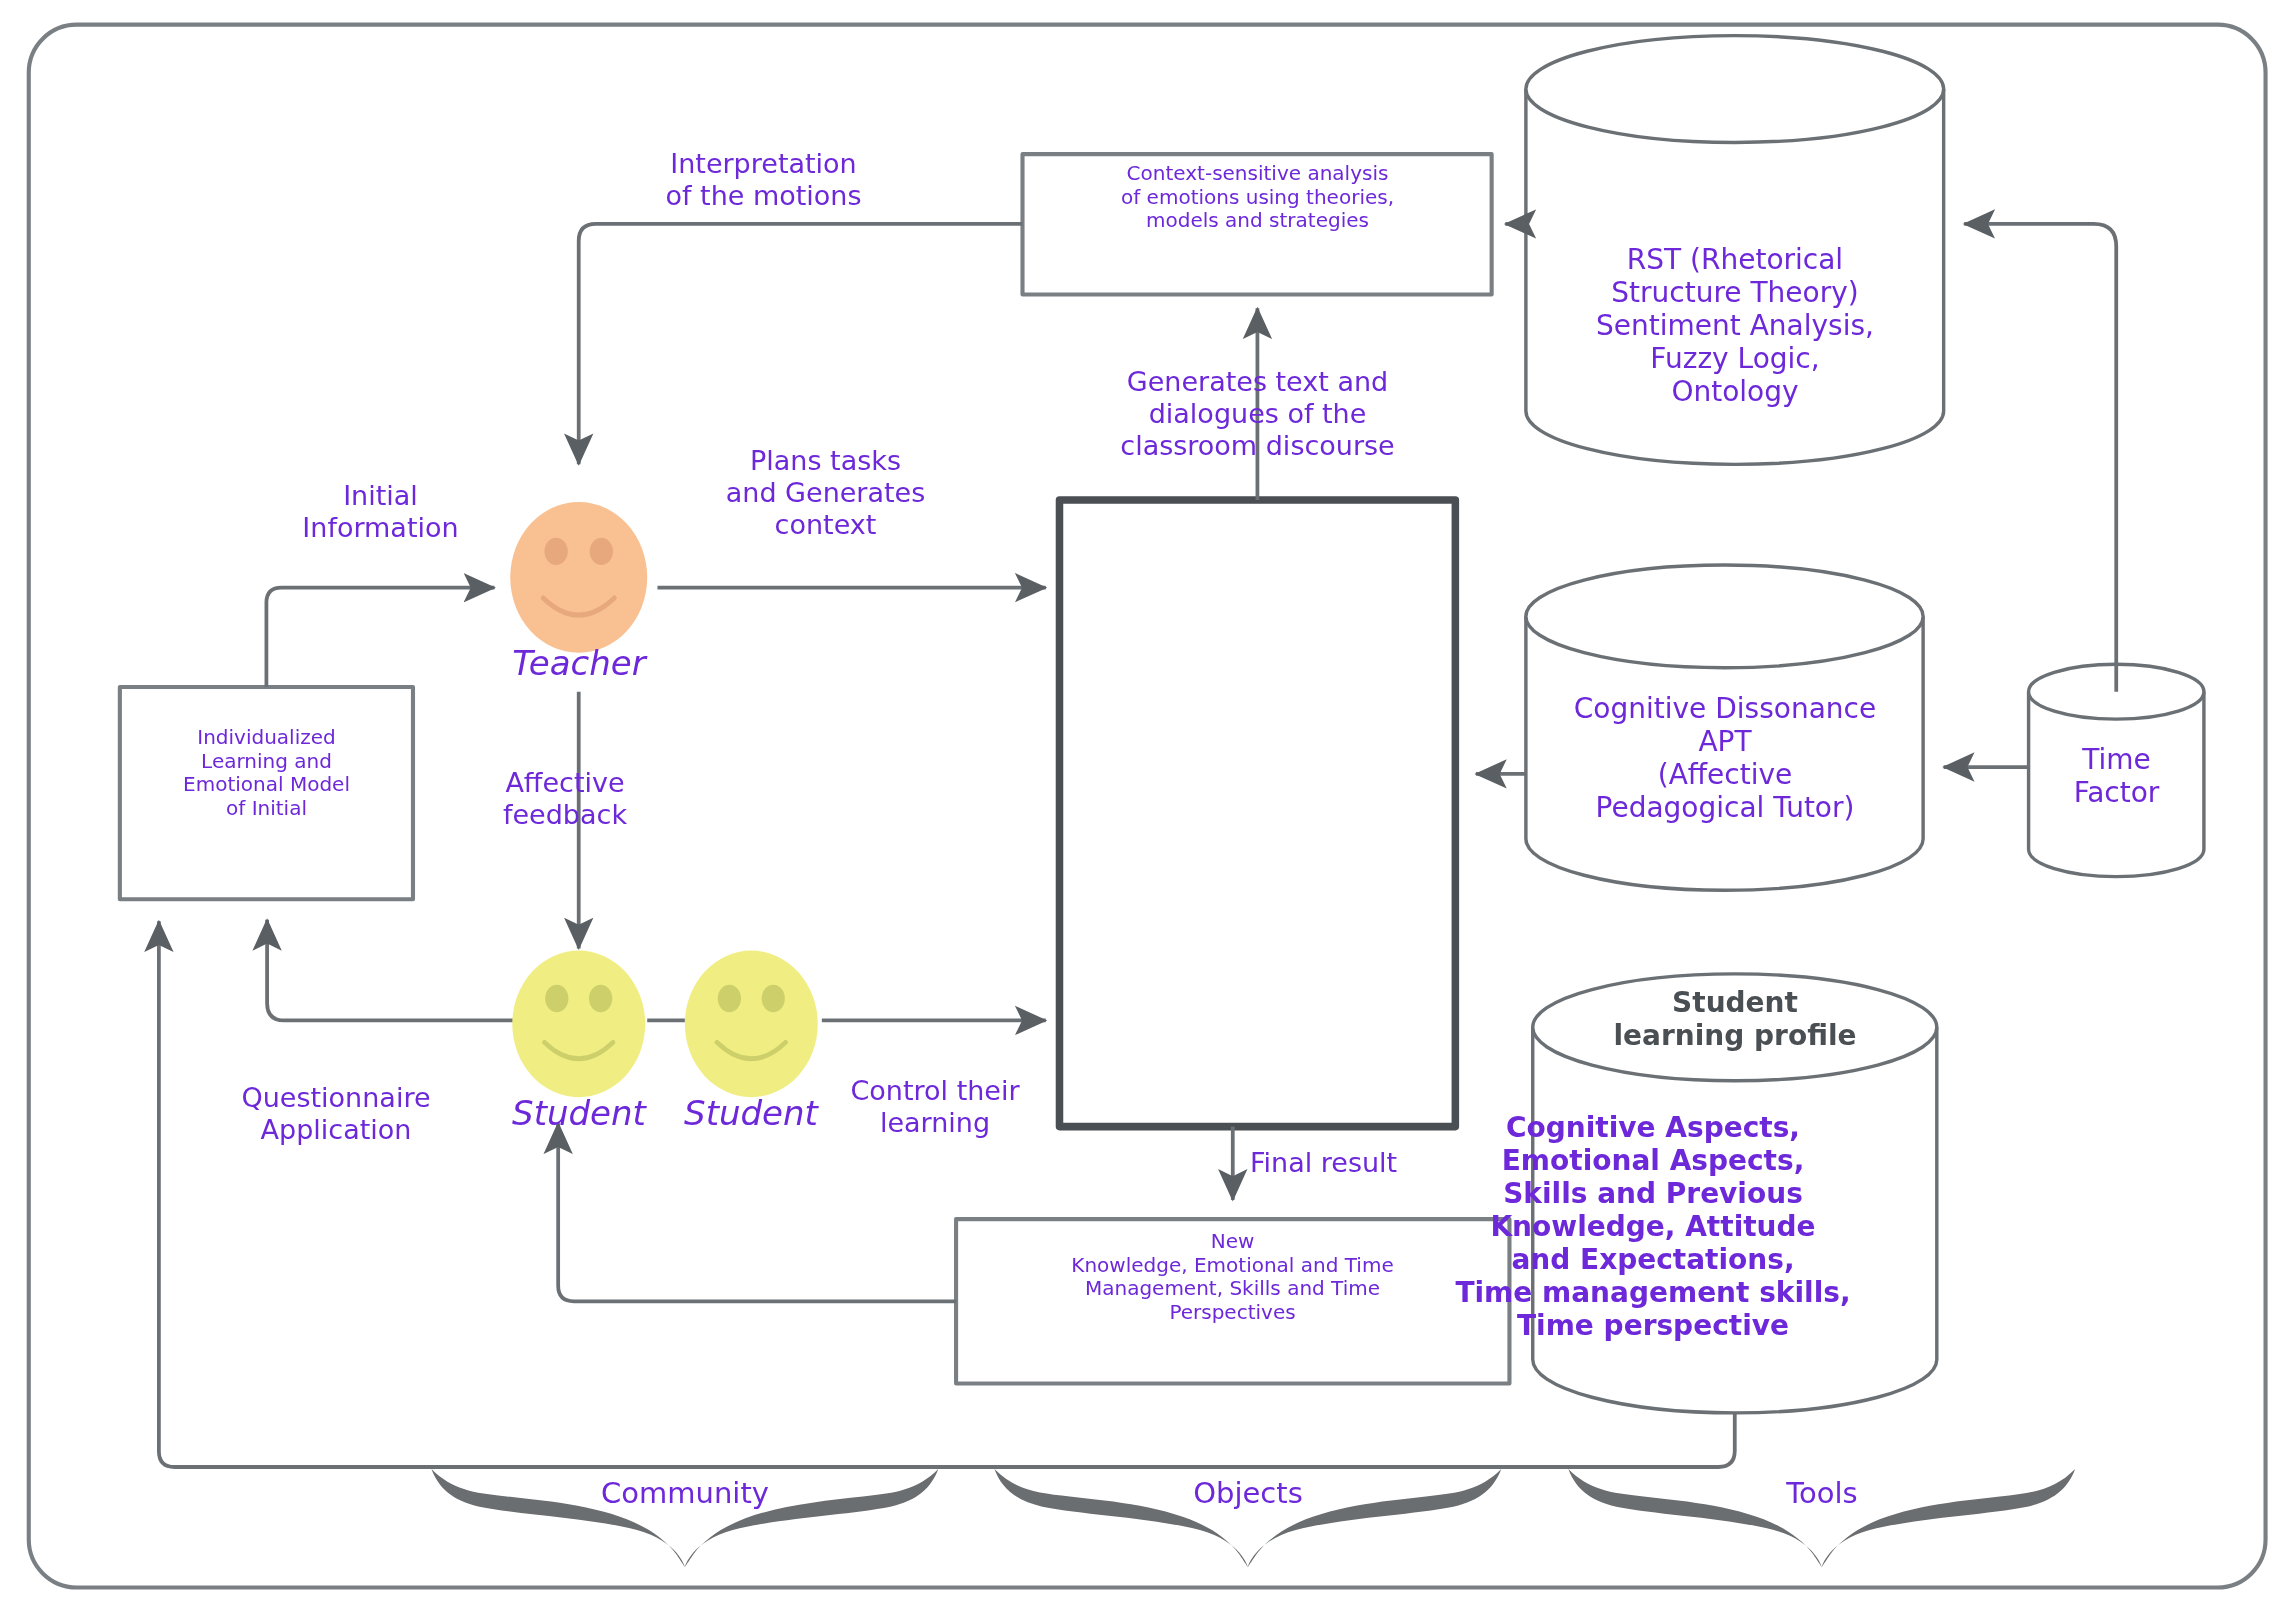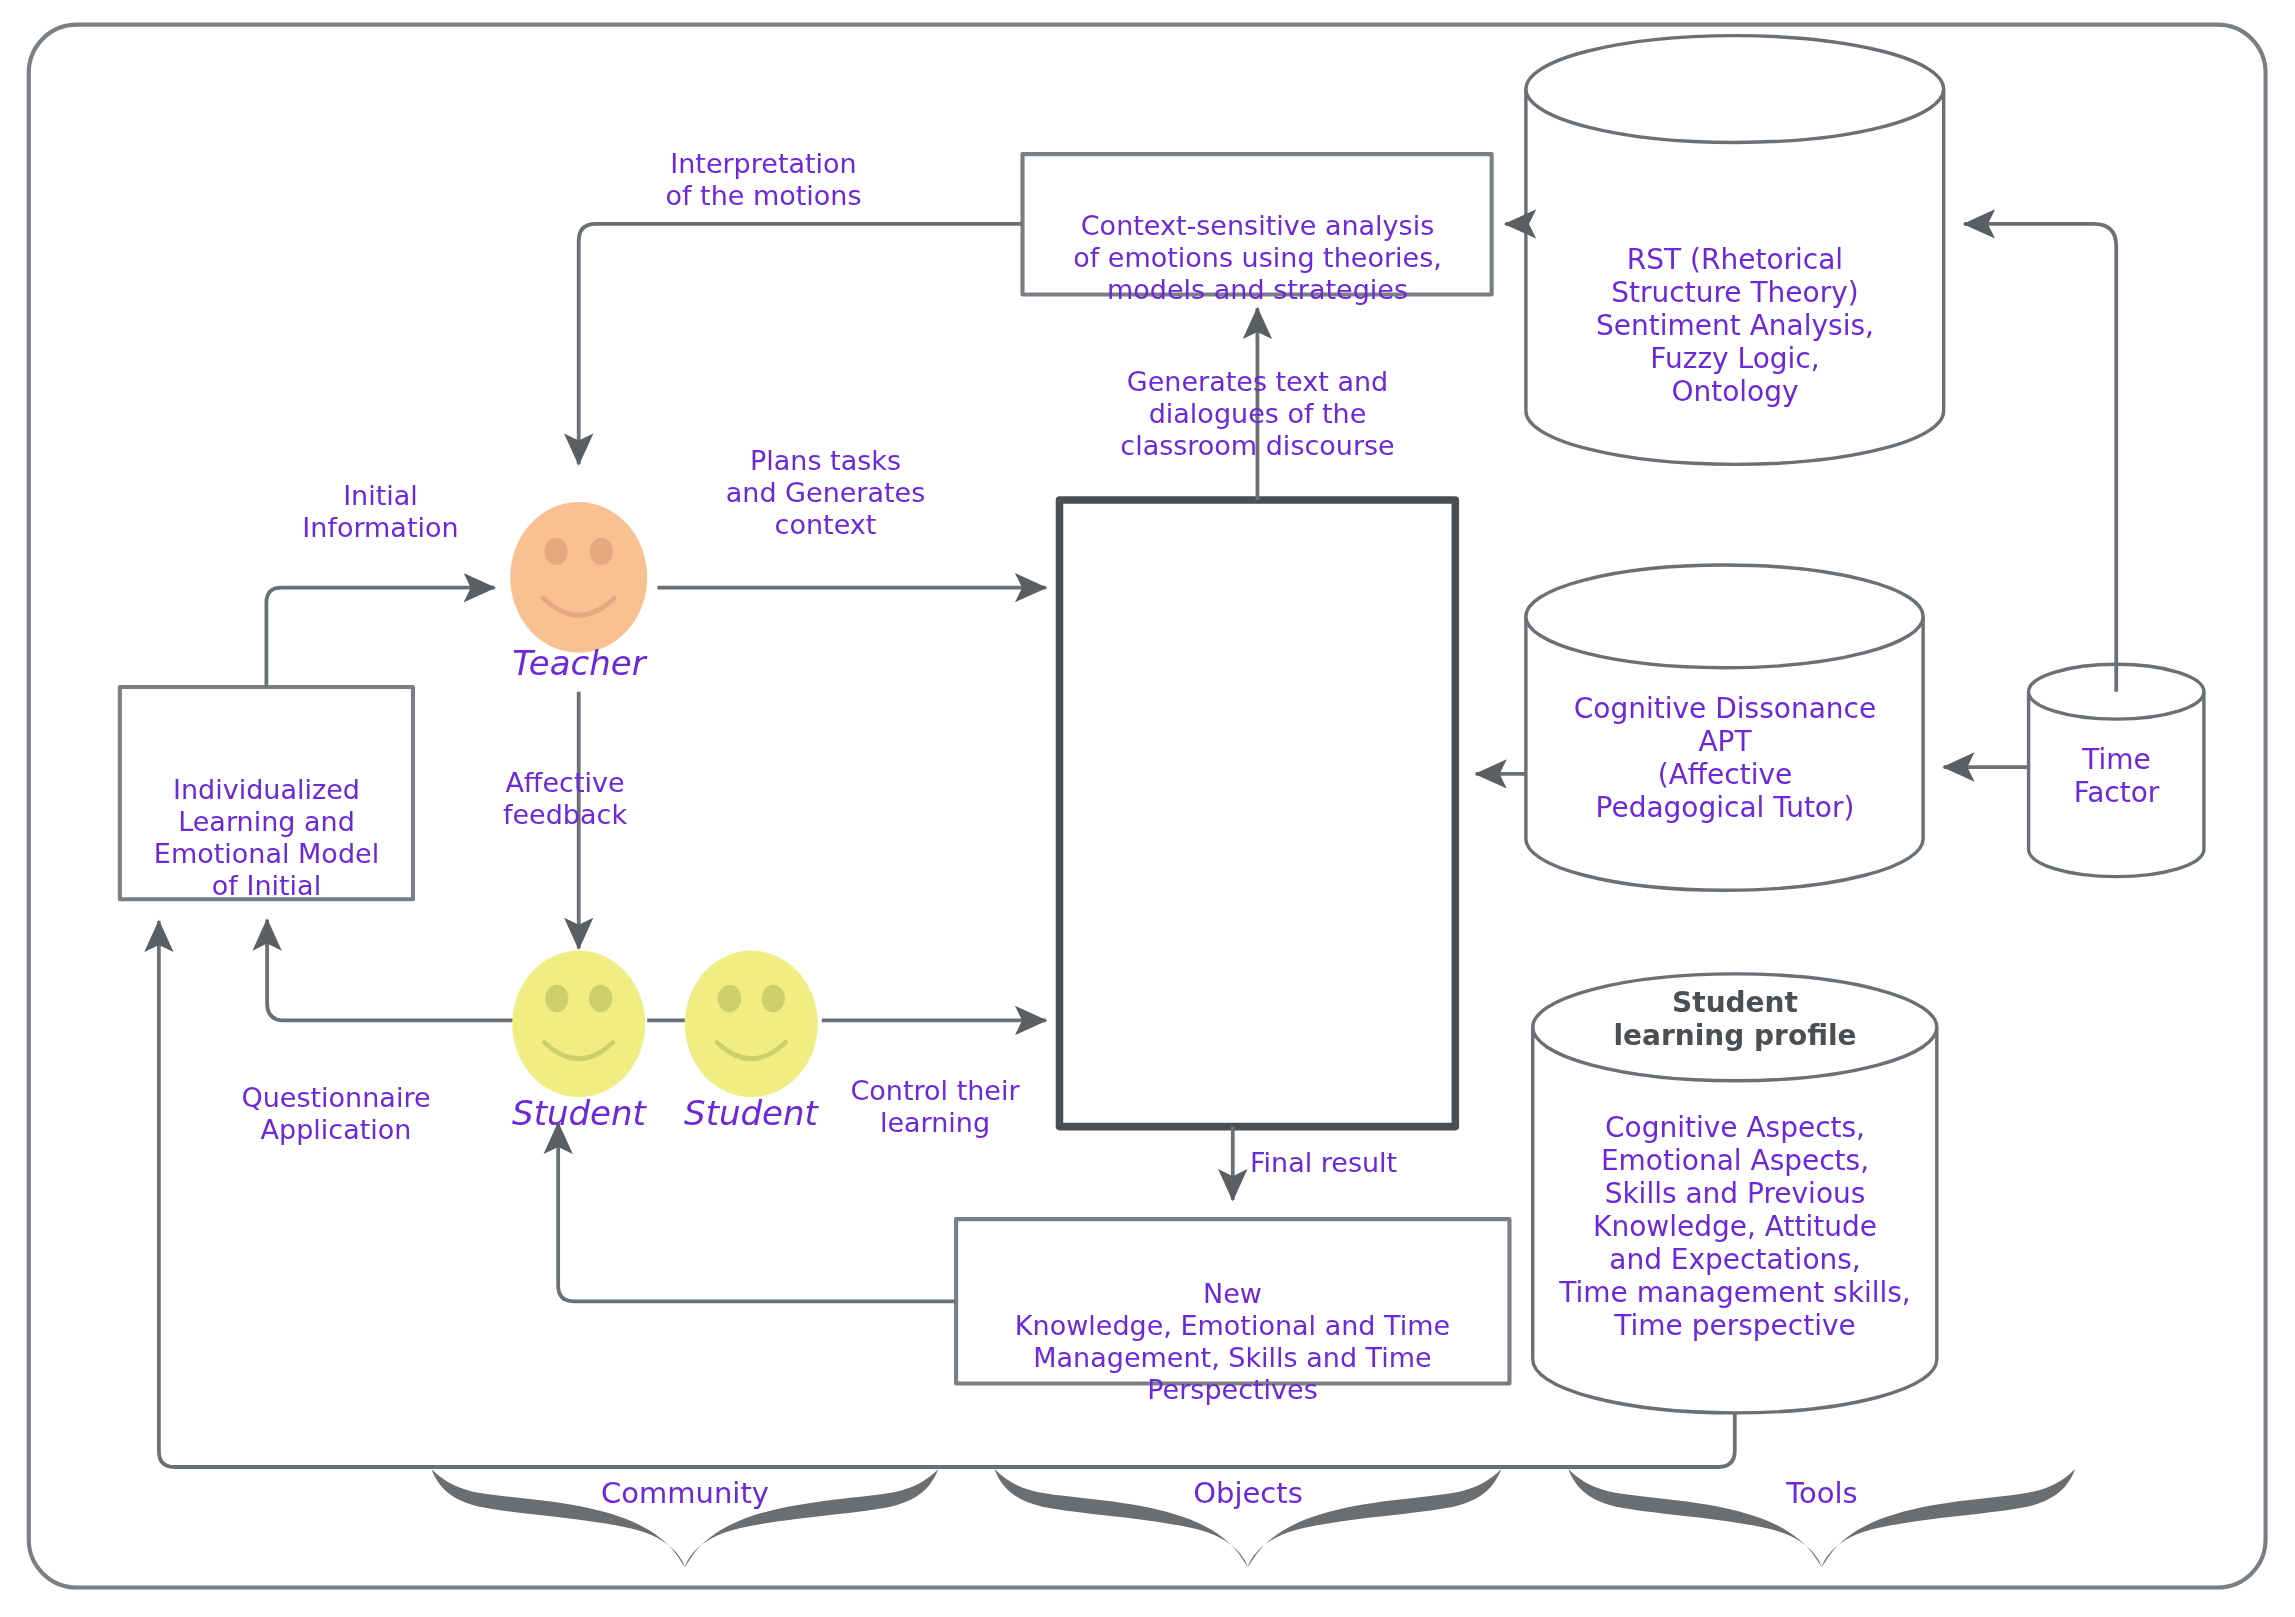--- a/index.html
+++ b/index.html
@@ -2,21 +2,21 @@
 <html style="font-size:11px"><head>
 <meta charset="utf-8">
 <style>
   html,body{margin:0;padding:0;background:#ffffff;}
   body{font-family:"DejaVu Sans",sans-serif;}
   #stage{position:relative;width:2295px;height:1617px;background:#ffffff;overflow:hidden;}
   #stage svg{position:absolute;left:0;top:0;width:2295px;height:1617px;}
   .lbl{position:absolute;color:#6d28d9;font-family:"DejaVu Sans",sans-serif;text-align:center;line-height:1.18;white-space:pre-line;}
   .edge-lbl{font-size:27px;}
   .node-lbl{font-size:34px;font-style:italic;}
-  .box-lbl{font-size:27px;margin-top:48px;}
+  .box-lbl{font-size:20px;}
   .cyl-lbl{font-size:28px;}
   .bold-lbl{font-weight:bold;color:#4a4f53;}
   .big-bold{font-size:34px;font-weight:bold;color:#3d4245;line-height:1.45;letter-spacing:0.3px;}
   .brace-lbl{font-size:29px;}
 </style>
 </head>
 <body>
 
 <div id="stage">
 
@@ -168,21 +168,21 @@
 APT
 (Affective
 Pedagogical Tutor)</div>
 
   <div class="lbl cyl-lbl" style="left:2029px;top:743px;width:175px;">Time
 Factor</div>
 
   <div class="lbl cyl-lbl bold-lbl" style="left:1540px;top:986px;width:390px;">Student
 learning profile</div>
 
-  <div class="lbl cyl-lbl" style="left:1526px;top:1111px;width:418px;">Cognitive Aspects,
+  <div class="lbl cyl-lbl" style="left:1444px;top:1111px;width:418px;font-weight:bold;">Cognitive Aspects,
 Emotional Aspects,
 Skills and Previous
 Knowledge, Attitude
 and Expectations,
 Time management skills,
 Time perspective</div>
 
   <div class="lbl node-lbl" style="left:497px;top:643px;width:164px;">Teacher</div>
 
   <div class="lbl node-lbl" style="left:497px;top:1093px;width:164px;">Student</div>

